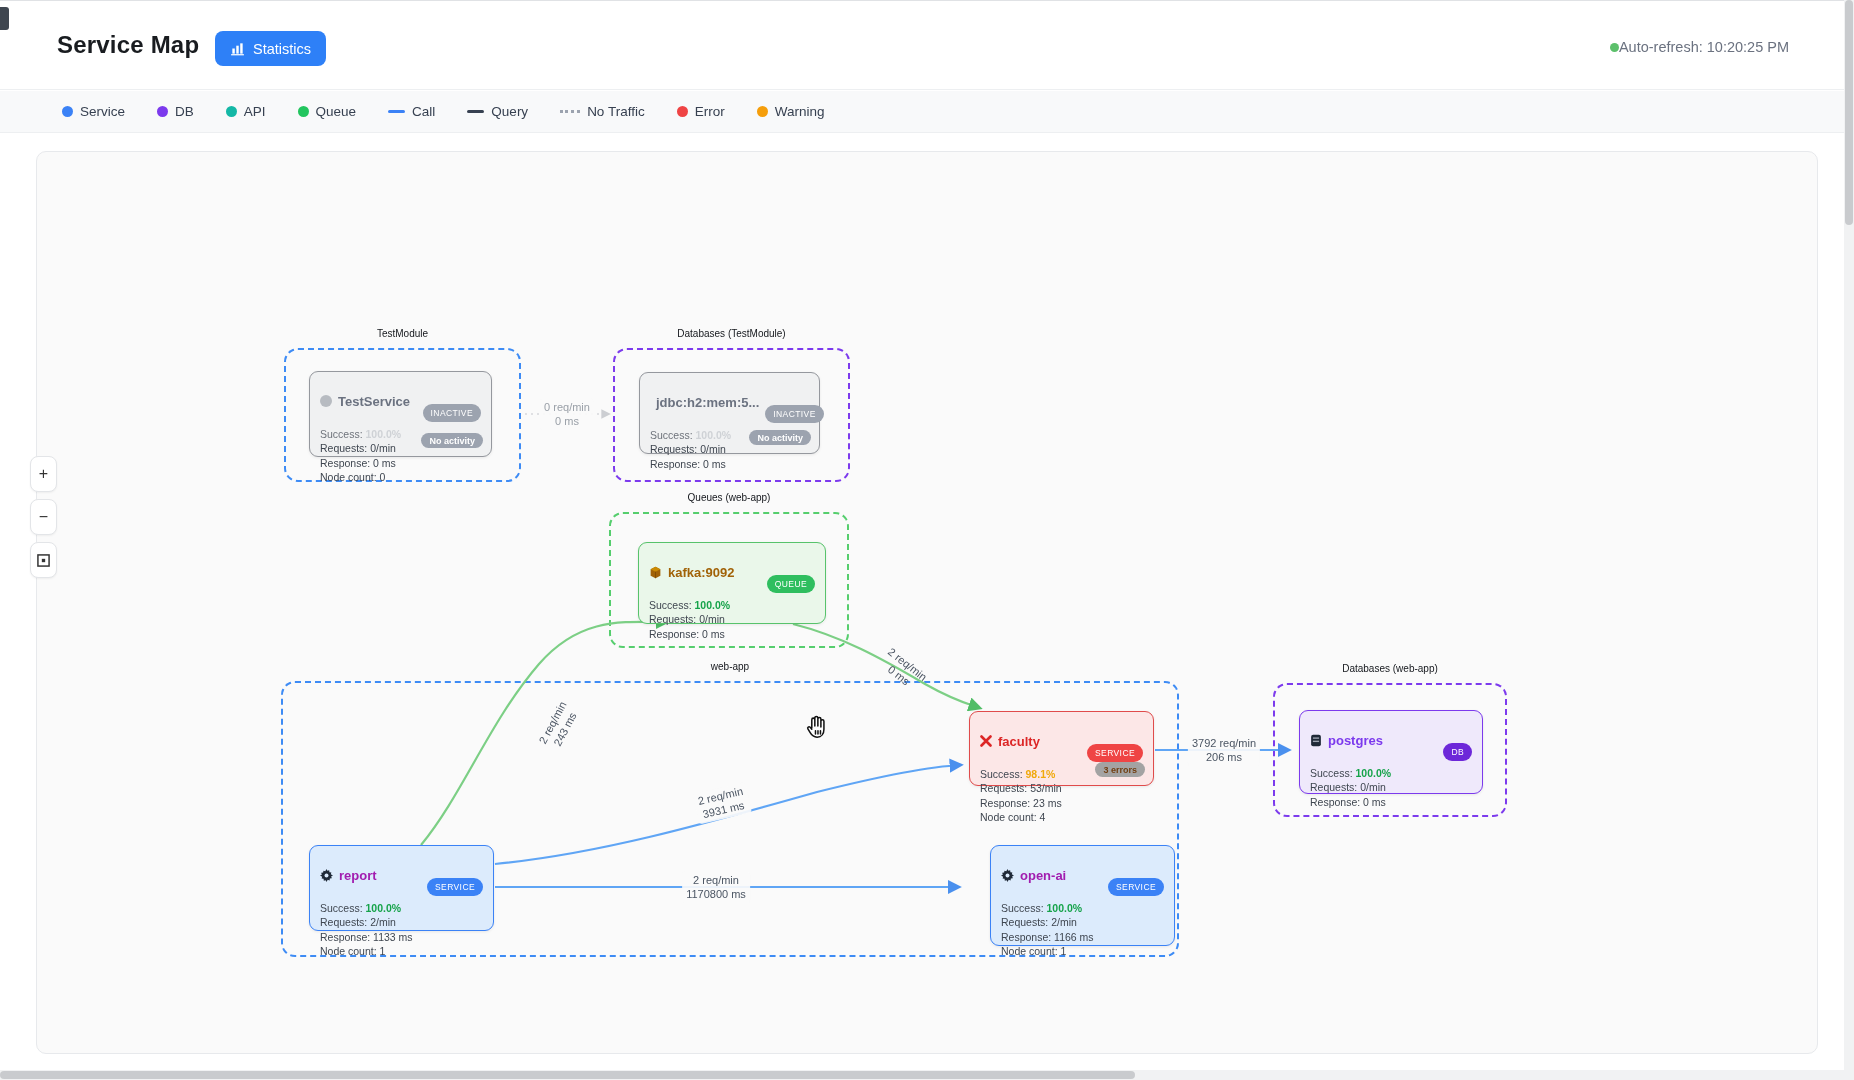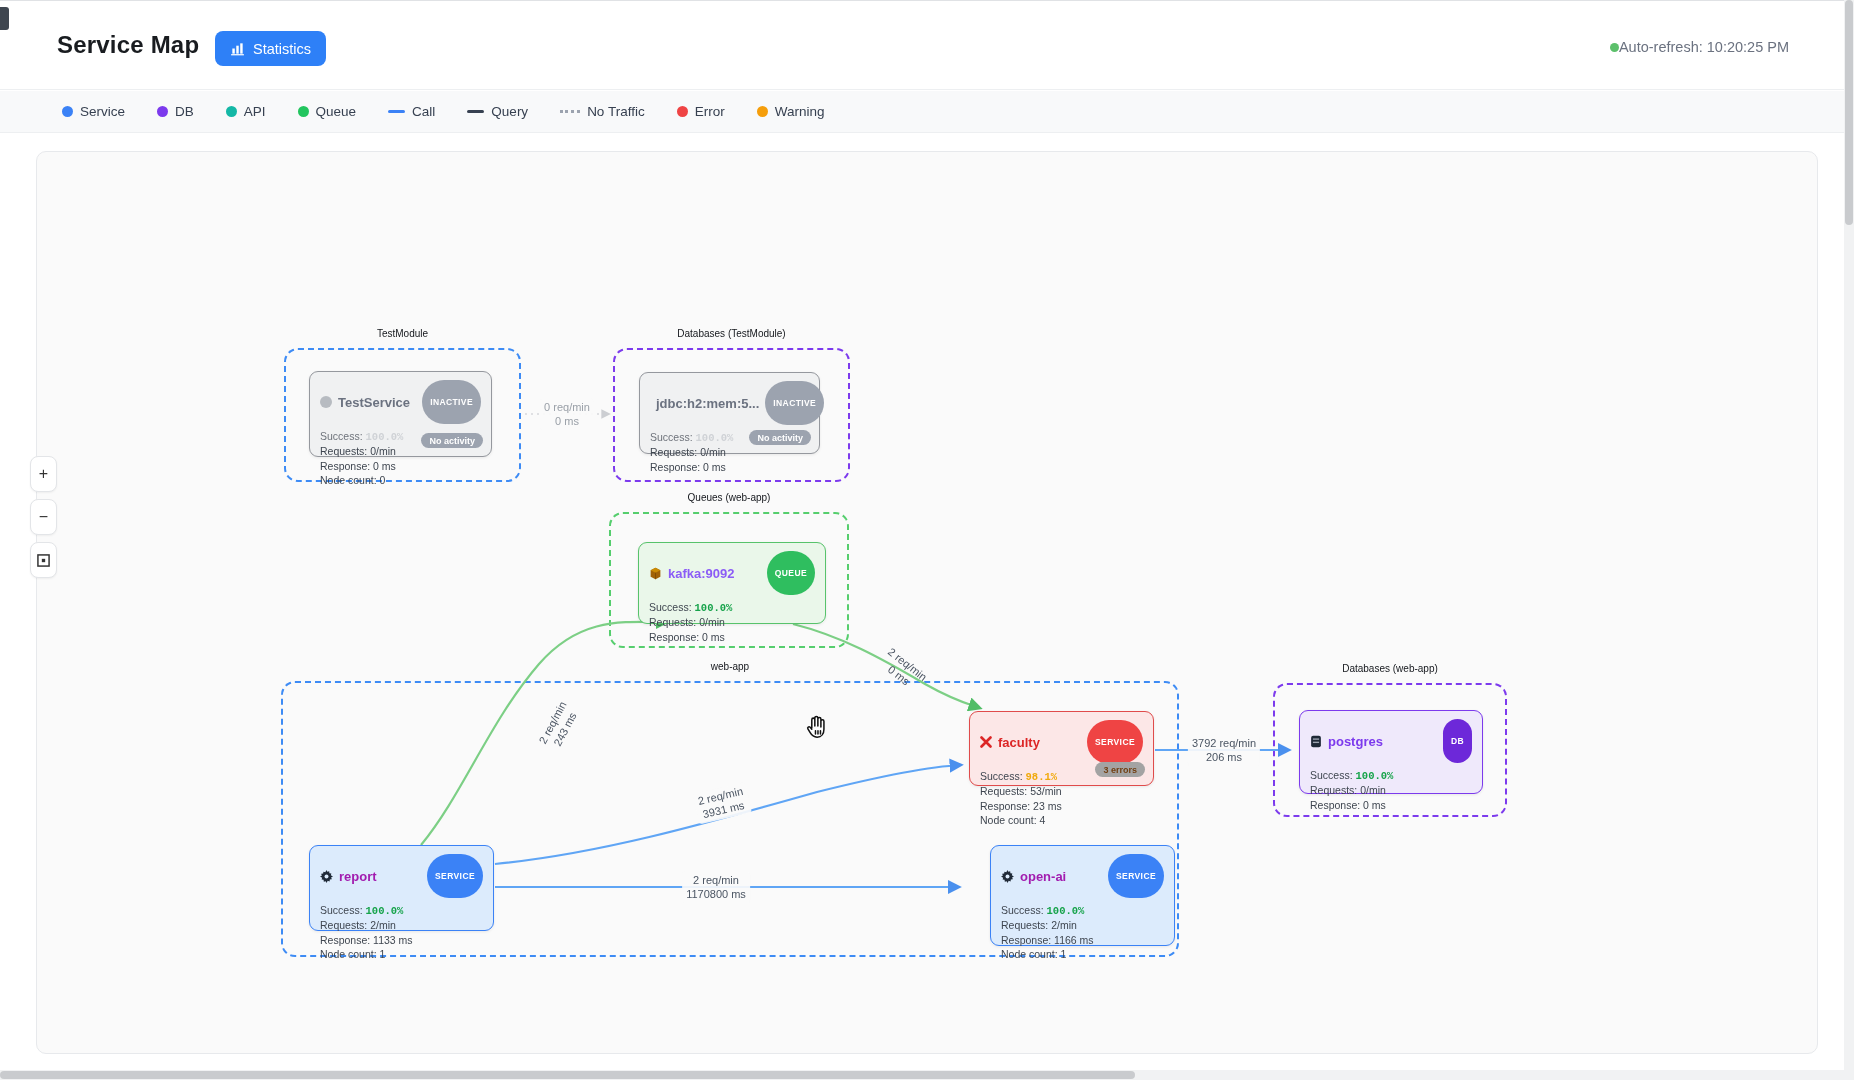--- a/index.html
+++ b/index.html
@@ -54,27 +54,27 @@
   
   .node { position:absolute; z-index:4; border-radius:9px; padding:8px 10px;
     box-shadow:0 1px 3px rgba(0,0,0,.08); }
   .node--gray { background:#f0f1f2; border:1.5px solid #95989e; }
   .node--green { background:#eaf7ea; border:1.5px solid #57c36b; }
   .node--red { background:#fce7e7; border:1.5px solid #e04b4b; }
   .node--blue { background:#dcebfc; border:1.5px solid #3b82f6; }
   .node--purple { background:#efe9fb; border:1.5px solid #7c3aed; }
   .node-title { display:flex; align-items:center; gap:6px; margin-bottom:5px; }
   .ntitle { font-size:13px; font-weight:700; }
-  .t-gray{color:#6b7280}.t-green{color:#8b5cf6}.t-red{color:#dc2626}.t-blue{color:#a21caf}.t-purple{color:#7c3aed}
-  .pill { margin-left:auto; font-size:8.5px; font-weight:700; color:#fff; border-radius:999px;
-    padding:17px 8px; letter-spacing:.4px; }
+  .t-gray{color:#6b7280}.t-green{color:#a16207}.t-red{color:#dc2626}.t-blue{color:#a21caf}.t-purple{color:#7c3aed}
+  .pill { margin-left:auto; font-size:8.5px; font-weight:400; color:#fff; border-radius:999px;
+    padding:4px 8px; letter-spacing:.4px;margin-top:24px; }
   .pill-gray{background:#9ca3af}.pill-green{background:#2fbe5f}.pill-red{background:#ef4444}
   .pill-blue{background:#3b82f6}.pill-purple{background:#6d28d9}
   .nrow { font-size:10.5px; line-height:1.38; color:#3f4650; }
-  .nrow b { font-weight:700;font-family:Liberation Mono, monospace; }
+  .nrow b { font-weight:700; }
   .v-green{color:#16a34a}.v-warn{color:#f0a90c}.v-faded{color:#cfd2d6}
   .lab-gray{color:#6e737b}
   .status-badge { position:absolute; right:8px; bottom:8px; font-size:9px; font-weight:700;
     border-radius:999px; padding:2.5px 8px; }
   .sb-noact { background:#9ca3af; color:#fff; }
   .sb-errors { background:#a3a3a3; color:#713f12; }
   .nicon { display:flex; align-items:center; }
   .gray-circle { width:12px; height:12px; border-radius:50%; background:#b7bbc1; display:inline-block; }
 
   

